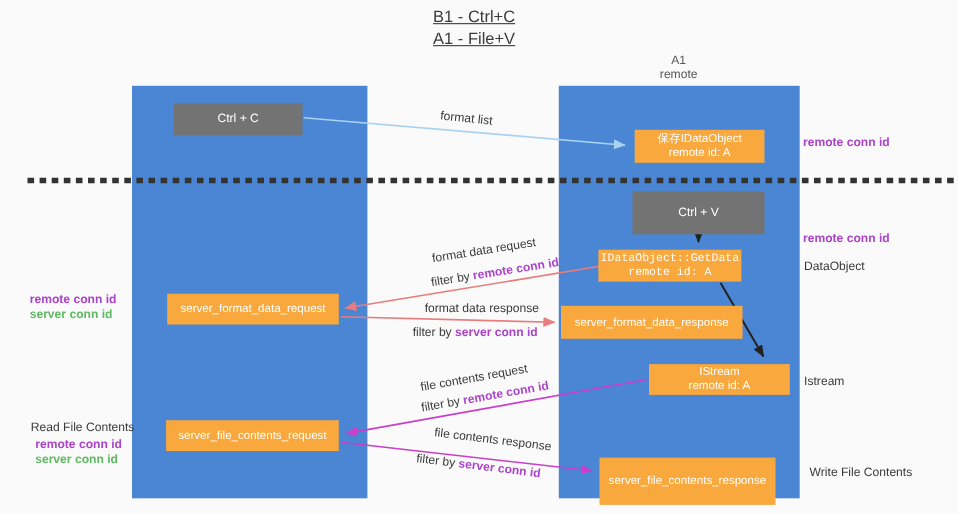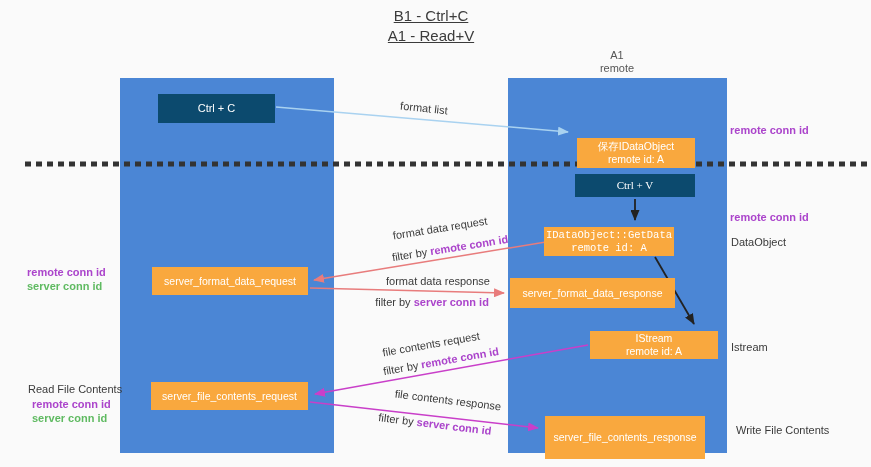--- a/index.html
+++ b/index.html
@@ -31,25 +31,25 @@
   .lane-header.left{left:156px;}
   .lane-header.right{left:557px;}
   .svg-layer{position:absolute;left:0;top:0;z-index:2;}
   .box{
     position:absolute;z-index:3;
     display:flex;flex-direction:column;align-items:center;justify-content:center;
     color:#ffffff;text-align:center;
     font-size:11px;line-height:13px;
   }
   .box.small{font-size:10.5px;}
-  .green{background:#0c4a6e;}
+  .green{background:#737373;}
   .orange{background:#f9a83e;}
   .b-ctrl-c{left:158px;top:94px;width:117px;height:29px;}
-  .b-save{left:577px;top:118px;width:118px;height:30px;margin-top:20px;}
-  .b-ctrl-v{left:575px;top:174px;width:120px;height:23px;font-family:Liberation Serif, serif;}
+  .b-save{left:577px;top:118px;width:118px;height:30px;}
+  .b-ctrl-v{left:575px;top:174px;width:120px;height:39px;}
   .b-getdata{left:544px;top:227px;width:130px;height:29px;font-family:Liberation Mono, monospace;}
   .b-fmt-req{left:152px;top:267px;width:156px;height:28px;text-align:center;}
   .b-fmt-resp{left:510px;top:278px;width:165px;height:30px;}
   .b-istream{left:590px;top:331px;width:128px;height:28px;}
   .b-file-req{left:151px;top:382px;width:157px;height:28px;}
   .b-file-resp{left:545px;top:416px;width:160px;height:43px;}
   .flow-label{
     position:absolute;z-index:3;white-space:nowrap;
     font-size:11px;color:#3a3a3a;
     transform:translate(-50%,-50%) rotate(var(--r,0deg));
@@ -61,21 +61,21 @@
   .txt-purple{color:#ab44cb;font-weight:bold;}
   .txt-green{color:#5fba61;font-weight:bold;}
 </style>
 </head>
 <body>
 
 <div class="canvas">
 
   <div class="title">
     <div>B1 - Ctrl+C</div>
-    <div>A1 - Read+V</div>
+    <div>A1 - File+V</div>
   </div>
 
   <div class="lane-header right">
     <div>A1</div>
     <div>remote</div>
   </div>
 
   <div class="lane lane-left"></div>
   <div class="lane lane-right"></div>
 

